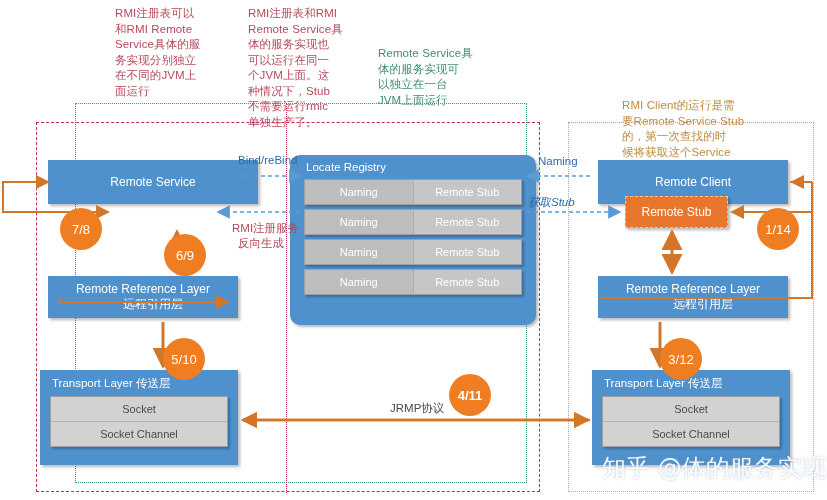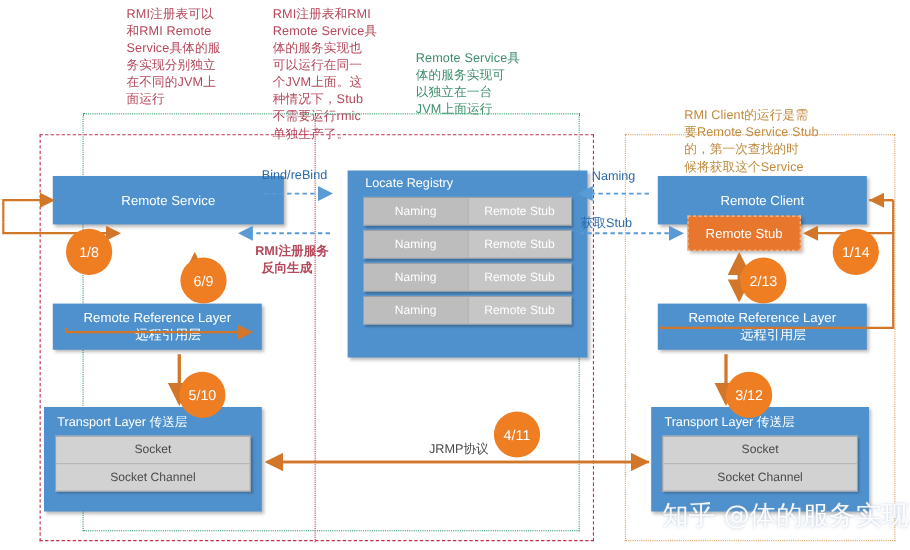--- a/index.html
+++ b/index.html
@@ -143,21 +143,21 @@
     font-size: 13px;
   }
 
   
   .clabel {
     position: absolute;
     font-size: 11.5px;
     white-space: nowrap;
   }
   .clabel-blue { color: #2e6aa8; }
-  .clabel-red  { color: #b5485a; font-weight: bold; }
+  .clabel-red  { color: #b5485a; }
   .clabel-dark { color: #4a4a4a; }
 
   
   #arrows {
     position: absolute;
     left: 0; top: 0;
     width: 827px; height: 500px;
     pointer-events: none;
   }
 
@@ -222,21 +222,21 @@
   </div>
 
   <div class="transport" style="left:40px; top:370px; width:198px; height:95px;">
     <div class="tp-title">Transport Layer 传送层</div>
     <div class="sock-group">
       <div class="sock-row">Socket</div>
       <div class="sock-row">Socket Channel</div>
     </div>
   </div>
 
-  <div class="registry" style="left:316px; top:155px; width:218px; height:170px;">
+  <div class="registry" style="left:290px; top:155px; width:246px; height:170px;border-radius:10px;">
     <div class="reg-title">Locate Registry</div>
     <div class="reg-rows">
       <div class="reg-row">
         <div class="reg-cell">Naming</div>
         <div class="reg-cell b">Remote Stub</div>
       </div>
       <div class="reg-row">
         <div class="reg-cell">Naming</div>
         <div class="reg-cell b">Remote Stub</div>
       </div>
@@ -271,21 +271,21 @@
       <div class="sock-row">Socket Channel</div>
     </div>
   </div>
 
   <div class="clabel clabel-blue" style="left:238px; top:154px;">Bind/reBind</div>
 
   <div class="clabel clabel-red" style="left:232px; top:221px;">RMI注册服务</div>
   <div class="clabel clabel-red" style="left:238px; top:236px;">反向生成</div>
 
   <div class="clabel clabel-blue" style="left:538px; top:155px;">Naming</div>
-  <div class="clabel clabel-blue" style="left:528px; top:195px;">获取Stub</div>
+  <div class="clabel clabel-blue" style="left:528px; top:195px;font-style:italic;">获取Stub</div>
 
   <div class="clabel clabel-dark" style="left:390px; top:401px;">JRMP协议</div>
 
   <svg id="arrows" viewBox="0 0 827 500" xmlns="http://www.w3.org/2000/svg">
     <defs>
       <marker id="ar-o" markerWidth="7" markerHeight="7" refX="6" refY="3.5" orient="auto">
         <path d="M0,0 L7,3.5 L0,7 z" fill="#d2772a"></path>
       </marker>
       <marker id="ar-o-rev" markerWidth="7" markerHeight="7" refX="1" refY="3.5" orient="auto">
         <path d="M7,0 L0,3.5 L7,7 z" fill="#d2772a"></path>
@@ -317,23 +317,22 @@
 
     <polyline points="812,182 812,212 732,212" fill="none" stroke="#d2772a" stroke-width="2" marker-end="url(#ar-o)"></polyline>
     <polyline points="812,182 790,182 790,182" fill="none" stroke="#d2772a" stroke-width="2"></polyline>
     <polyline points="812,182 792,182" fill="none" stroke="#d2772a" stroke-width="2" marker-end="url(#ar-o)"></polyline>
     <polyline points="812,212 812,298 600,298" fill="none" stroke="#d2772a" stroke-width="2"></polyline>
 
     <line x1="590" y1="420" x2="243" y2="420" stroke="#d2772a" stroke-width="2.4" marker-end="url(#ar-o)"></line>
     <line x1="243" y1="420" x2="588" y2="420" stroke="#d2772a" stroke-width="2.4" marker-end="url(#ar-o)"></line>
   </svg>
 
-  <div class="circle" style="left:60px; top:208px; width:42px; height:42px;">1/8</div>
+  <div class="circle" style="left:60px; top:208px; width:42px; height:42px;">7/8</div>
   <div class="circle" style="left:164px; top:234px; width:42px; height:42px;text-align:right;">6/9</div>
   <div class="circle" style="left:163px; top:338px; width:42px; height:42px;">5/10</div>
-  <div class="circle" style="left:449px; top:374px; width:42px; height:42px;">4/11</div>
+  <div class="circle" style="left:449px; top:374px; width:42px; height:42px;font-weight:bold;">4/11</div>
   <div class="circle" style="left:660px; top:338px; width:42px; height:42px;">3/12</div>
-  <div class="circle" style="left:673px; top:234px; width:42px; height:42px;">2/13</div>
   <div class="circle" style="left:757px; top:208px; width:42px; height:42px;">1/14</div>
 
   <div class="watermark" style="left:602px; top:452px;">知乎 @体的服务实现可</div>
 
 </div>
 
 </body></html>

